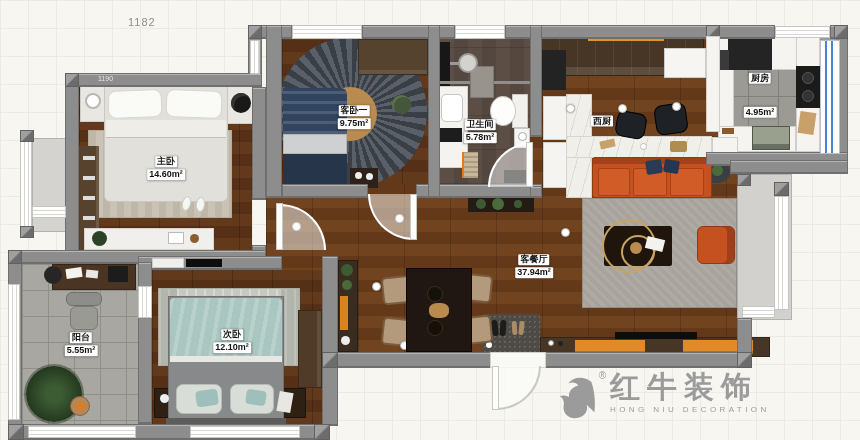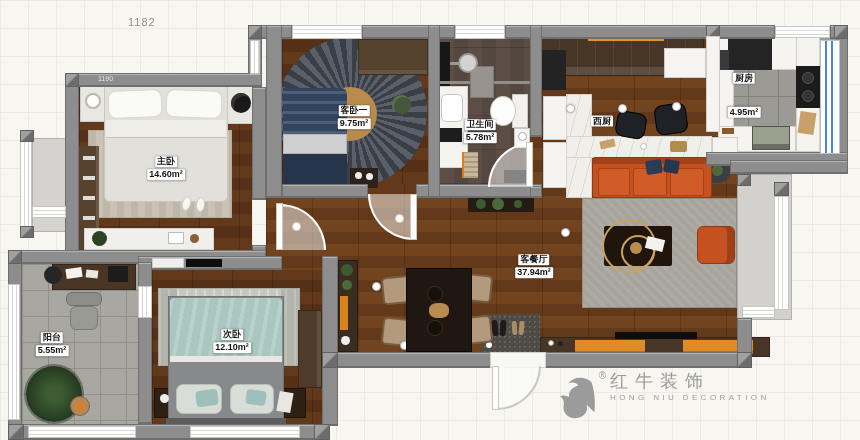--- a/index.html
+++ b/index.html
@@ -37,21 +37,21 @@
   .spot{position:absolute;width:7px;height:7px;border-radius:50%;background:#fff;border:1px solid #b5b5b0;box-shadow:0 0 2px rgba(0,0,0,.3);z-index:12;}
   .fan{position:absolute;background:rgba(250,250,247,.5);z-index:25;box-sizing:border-box;}
   .leaf{position:absolute;background:#fdfdfb;border:1px solid #c9c9c3;box-sizing:border-box;z-index:26;}
   .fur{position:absolute;z-index:10;box-sizing:border-box;}
   .z12{z-index:12;}.z14{z-index:14;}.z25{z-index:25;}
   .marble{background:#f1efe9;border:1px solid #d6d4cc;
     background-image:repeating-linear-gradient(105deg,rgba(150,150,150,.22) 0 1px,transparent 1px 13px);}
   .white-box{background:#f5f4f0;border:1px solid #cfcec8;}
   .dim{position:absolute;color:#8f8e89;font-size:11px;letter-spacing:1px;z-index:5;}
   #logo{position:absolute;left:556px;top:372px;display:flex;align-items:flex-start;gap:8px;z-index:31;color:#9b9b9b;}
-  #logo .cn{font-size:18px;font-weight:normal;letter-spacing:7px;line-height:1;}
+  #logo .cn{font-size:30px;font-weight:bold;letter-spacing:7px;line-height:1;}
   #logo .en{font-size:8px;letter-spacing:3.4px;margin-top:3px;}
   .rays{position:absolute;width:86px;height:86px;border-radius:50%;transform:translate(-50%,-50%);z-index:8;opacity:.75;
     background:repeating-conic-gradient(rgba(180,140,62,.9) 0deg 2.5deg,transparent 2.5deg 30deg);}
 </style>
 </head>
 <body>
 
 <div id="canvas">
 
   <div class="dim" style="left:128px;top:16px;">1182</div>
@@ -329,33 +329,33 @@
     <span class="chip">9.75m²</span>
   </div>
   <div class="rlabel" style="left:480px;top:131px;">
     <span class="chip">卫生间</span>
     <span class="chip">5.78m²</span>
   </div>
   <div class="rlabel" style="left:602px;top:121px;">
     <span class="chip">西厨</span>
 
   </div>
-  <div class="rlabel" style="left:744px;top:95px;gap:23px;">
+  <div class="rlabel" style="left:760px;top:95px;gap:23px;">
     <span class="chip">厨房</span>
     <span class="chip">4.95m²</span>
   </div>
   <div class="rlabel" style="left:534px;top:266px;">
     <span class="chip">客餐厅</span>
     <span class="chip">37.94m²</span>
   </div>
   <div class="rlabel" style="left:232px;top:341px;">
     <span class="chip">次卧</span>
     <span class="chip">12.10m²</span>
   </div>
-  <div class="rlabel" style="left:52px;top:344px;">
+  <div class="rlabel" style="left:81px;top:344px;">
     <span class="chip">阳台</span>
     <span class="chip">5.55m²</span>
   </div>
 
   <div id="logo">
     <div style="position:relative;width:46px;height:50px;">
       <svg width="46" height="50" viewBox="0 0 60 64">
         <path d="M46 12 C36 4 22 6 16 14 C22 12 27 13 29 17 C21 19 16 25 17 32 C17 32 10 28 5 31 C9 33 11 38 10 43 C8 54 18 62 29 59 C38 57 42 50 40 42 L50 52 C52 40 50 22 46 12 Z" fill="#9b9b9b"></path>
       </svg>
       <span style="position:absolute;right:-4px;top:-2px;font-size:10px;color:#9b9b9b;">®</span>

